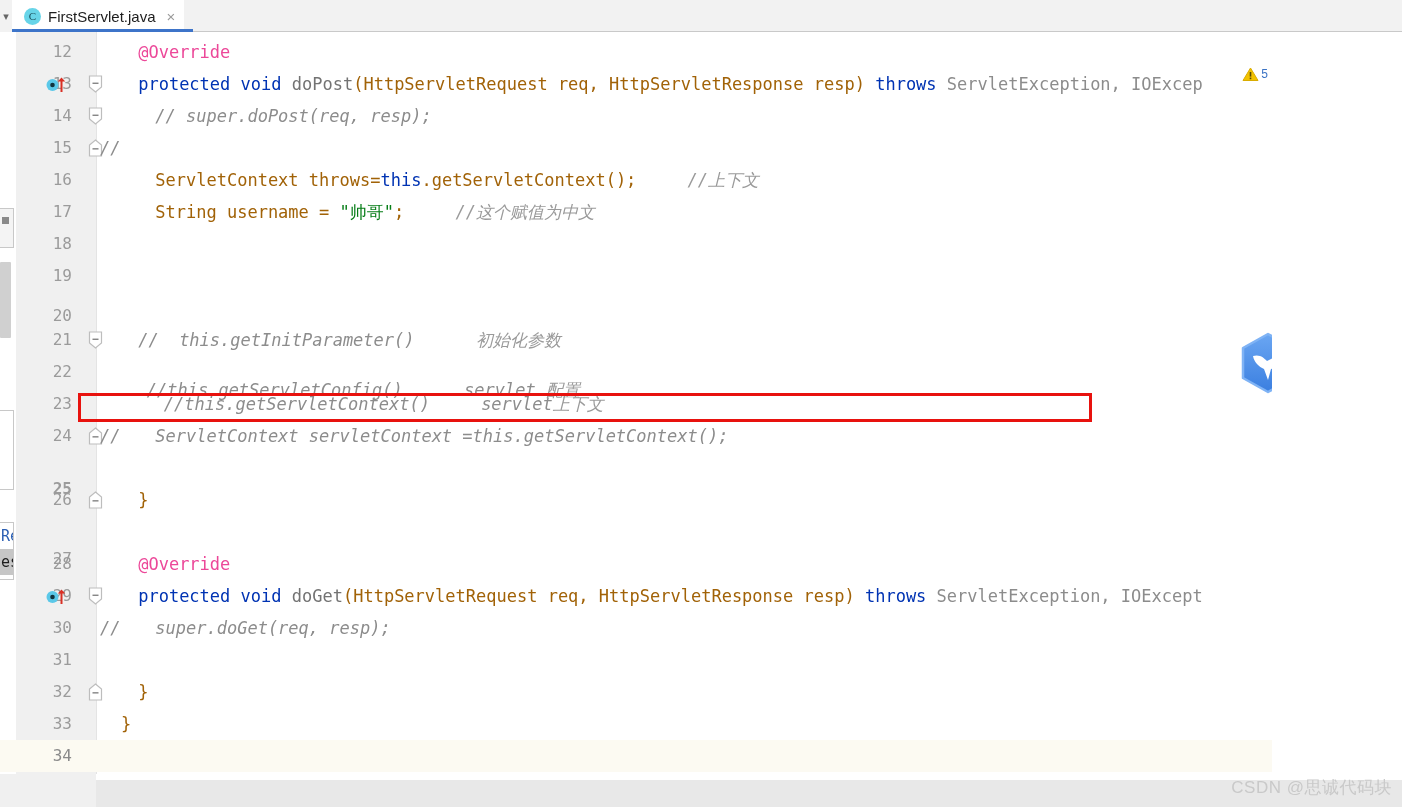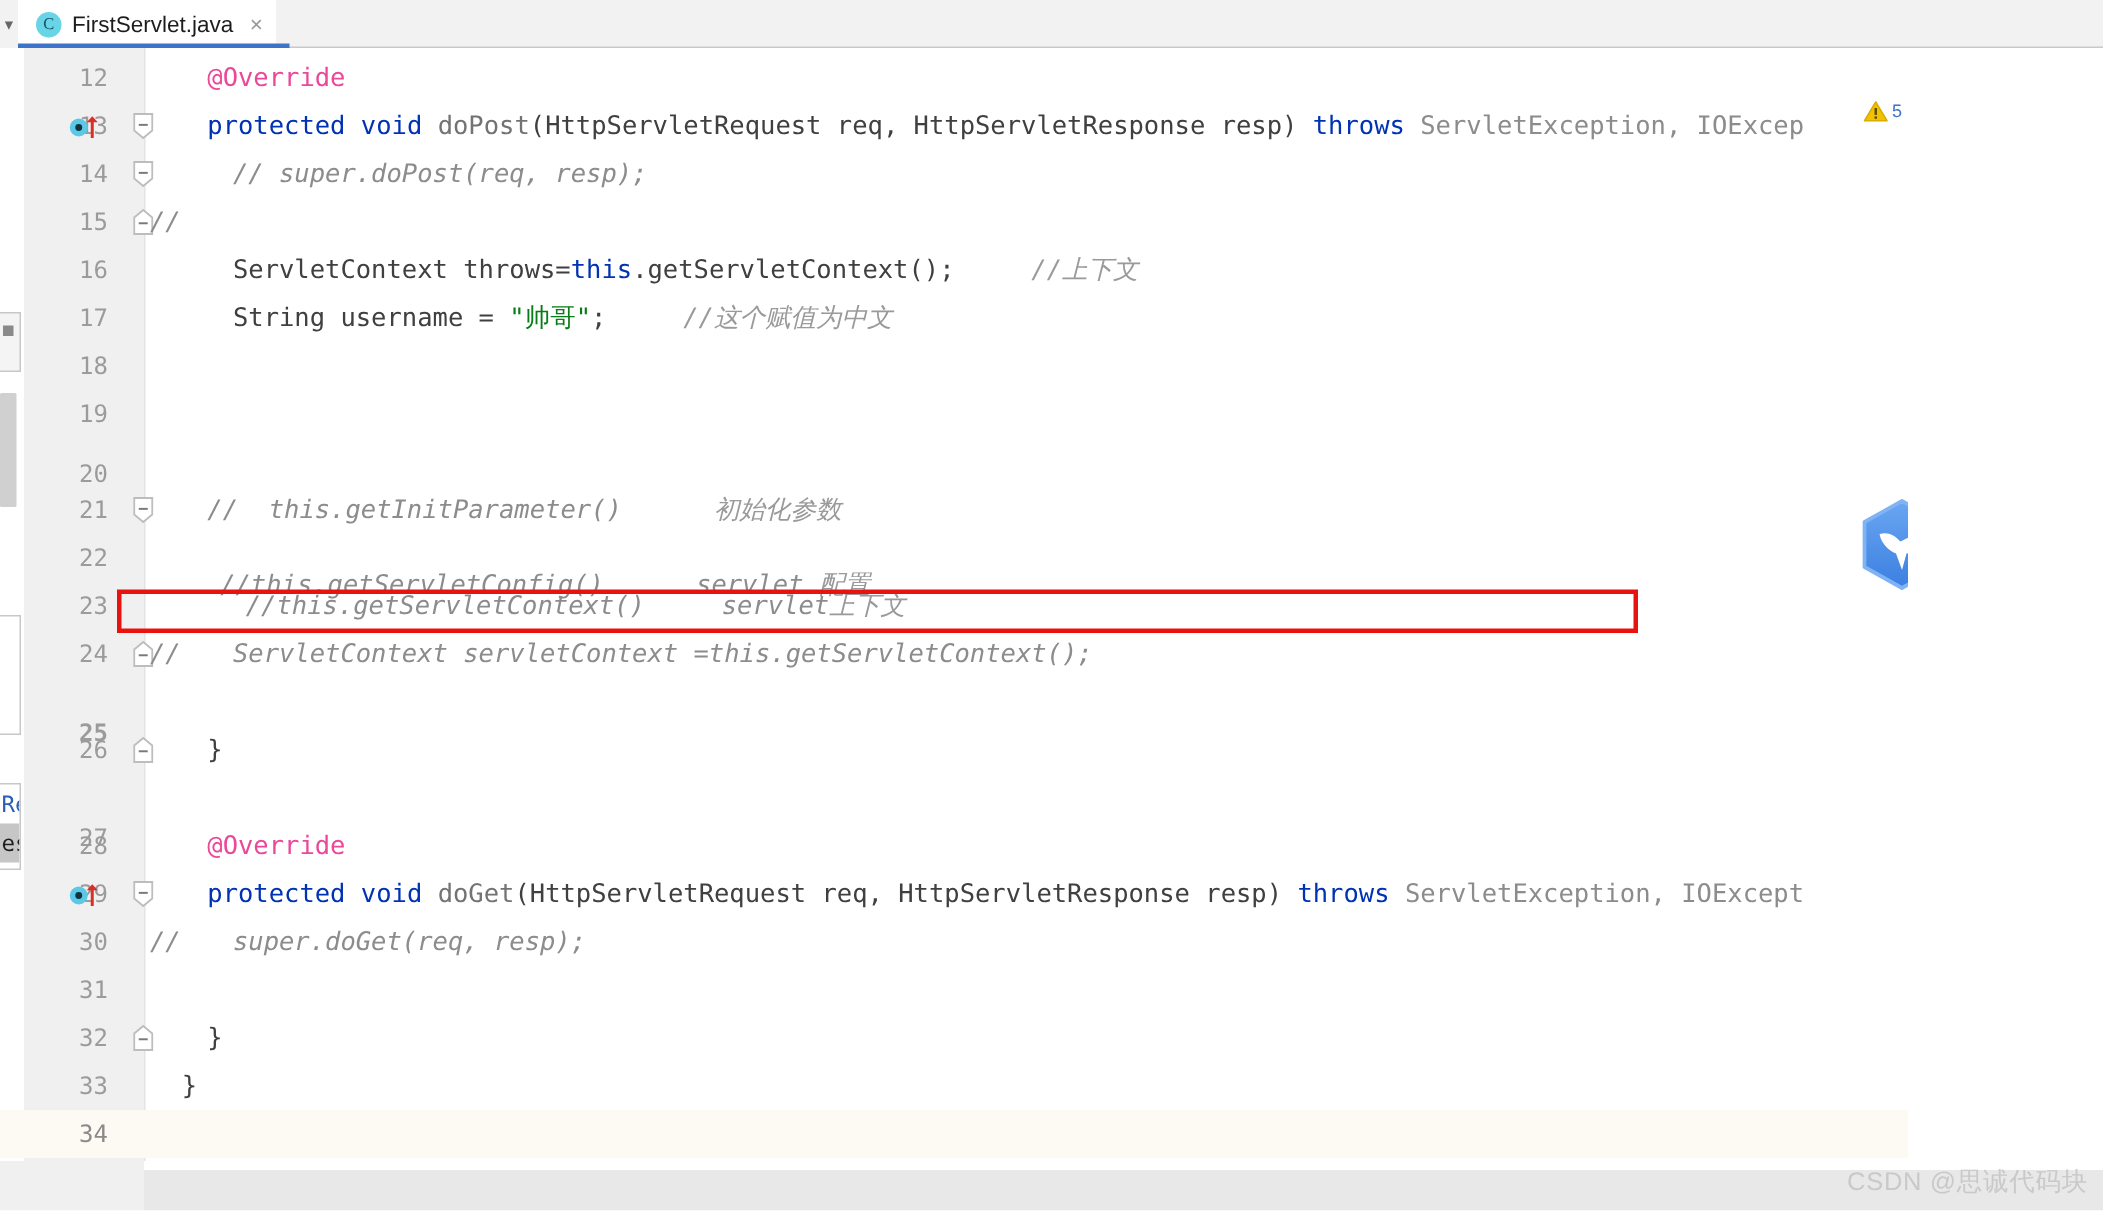--- a/index.html
+++ b/index.html
@@ -95,21 +95,21 @@
   }
 
   
   .kw      { color: #0033b3; }
   .anno    { color: #ec4899; }
   .cls     { color: #8c8c8c; }
   .meth    { color: #737373; }
   .str     { color: #067d17; }
   .cmt     { color: #8c8c8c; font-style: italic; }
   .cmt-cn  { color: #9a9a9a; font-style: italic; }
-  .plain   { color: #404040; }
+  .plain   { color: #a16207; }
   .hintchip {
     background: #ececec; color: #7a7a7a; font-size: 13px;
     font-style: normal; padding: 1px 3px; border-radius: 3px;
     font-family: "DejaVu Sans Mono", monospace;
   }
 
   
   .fold {
     position: absolute; left: 88px; width: 15px; height: 18px;
     margin-top: 7px;

